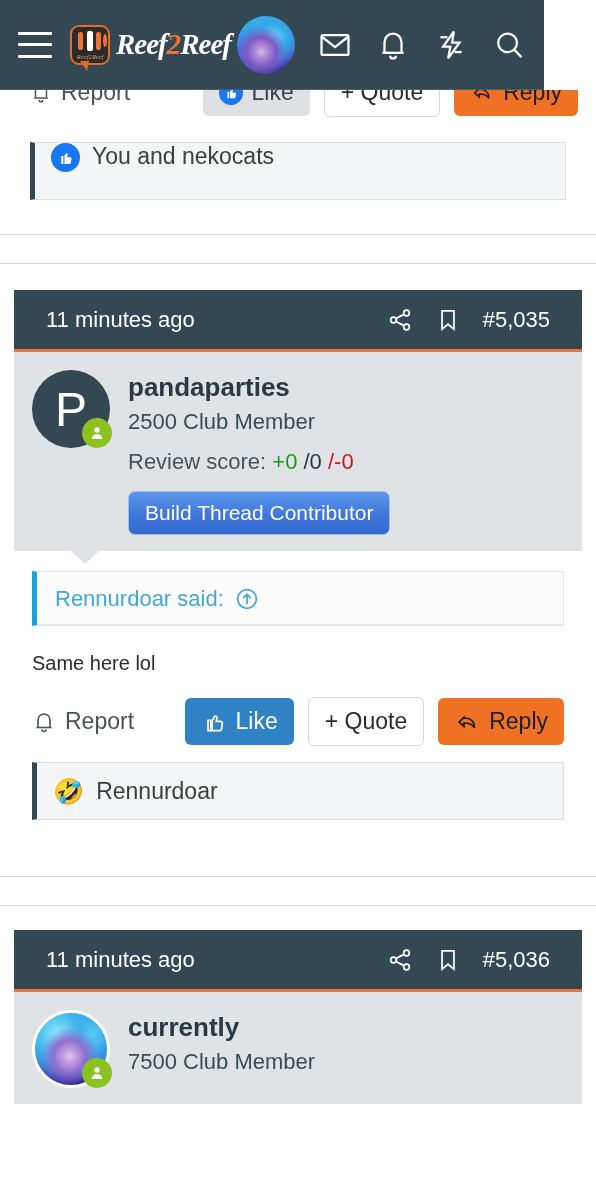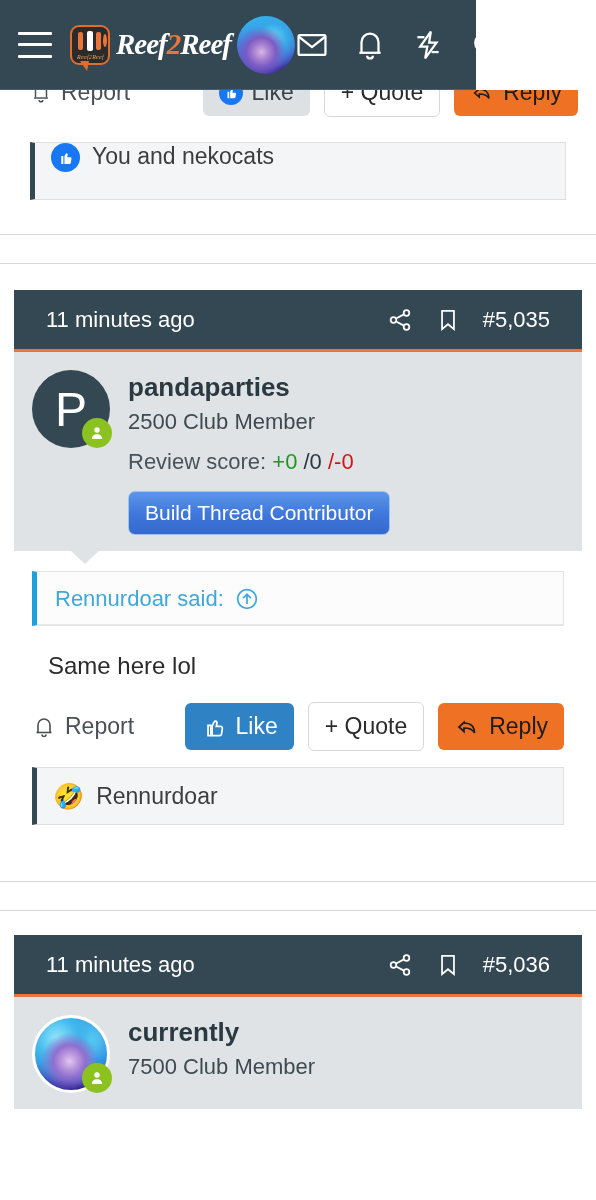--- a/index.html
+++ b/index.html
@@ -7,21 +7,21 @@
     width: 596px; height: 1200px;
     background: #ffffff;
     font-family: "Liberation Sans", sans-serif;
     overflow: hidden;
   }
   body { position: relative; }
 
   
   .header {
     position: absolute; top: 0; left: 0;
-    width: 476px; height: 90px;
+    width: 544px; height: 90px;
     background: #344854;
     display: flex; align-items: center;
     padding: 0 18px;
     z-index: 50;
     border-bottom: 1px solid #4b5d68;
   }
   .hamburger {
     width: 34px; height: 26px;
     display: flex; flex-direction: column; justify-content: space-between;
     margin-right: 18px; flex: none;
@@ -171,21 +171,21 @@
     margin-bottom: 22px;
   }
   .quote-head {
     padding: 14px 18px 12px 18px;
     color: #3fa8d8; font-size: 22px;
     display: flex; align-items: center; gap: 10px;
     border-bottom: 1px solid #e8eaec;
     background: #fcfcfd;
   }
   .quote-text { padding: 14px 18px 18px 18px; font-size: 23px; color: #2b2b2b; line-height: 1.42; }
-  .post-text { font-size: 24px; color: #2b2b2b; padding: 4px 0 22px 0; margin-left: 16px; }
+  .post-text { font-size: 20px; color: #2b2b2b; padding: 4px 0 22px 0; }
 
   .act-row { display: flex; align-items: center; }
   .btn {
     display: flex; align-items: center; gap: 9px;
     font-size: 23px; border-radius: 6px;
     padding: 10px 16px; white-space: nowrap;
   }
   .btn-report { color: #4a5056; background: transparent; padding-left: 0; }
   .btn-like { background: #2f82c4; color: #ffffff; margin-left: auto; }
   .btn-like-muted { background: #dde1e4; color: #3c4348; margin-left: auto; }

